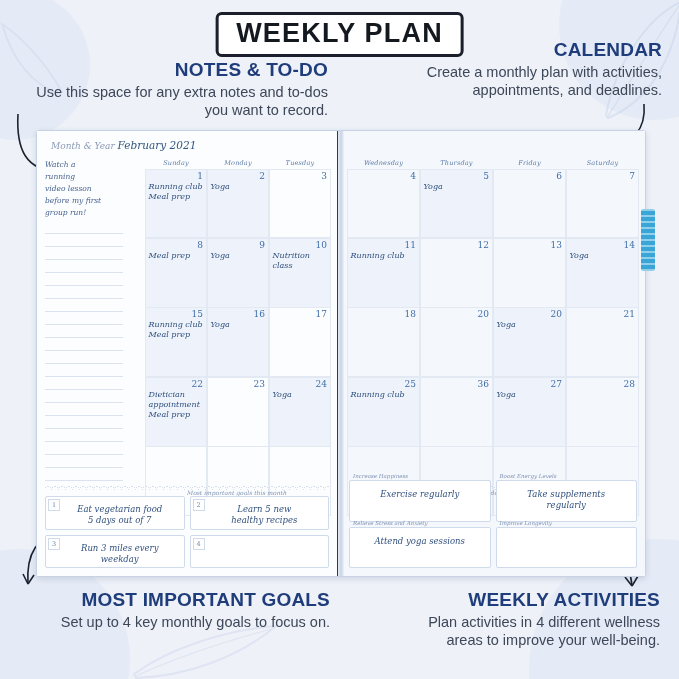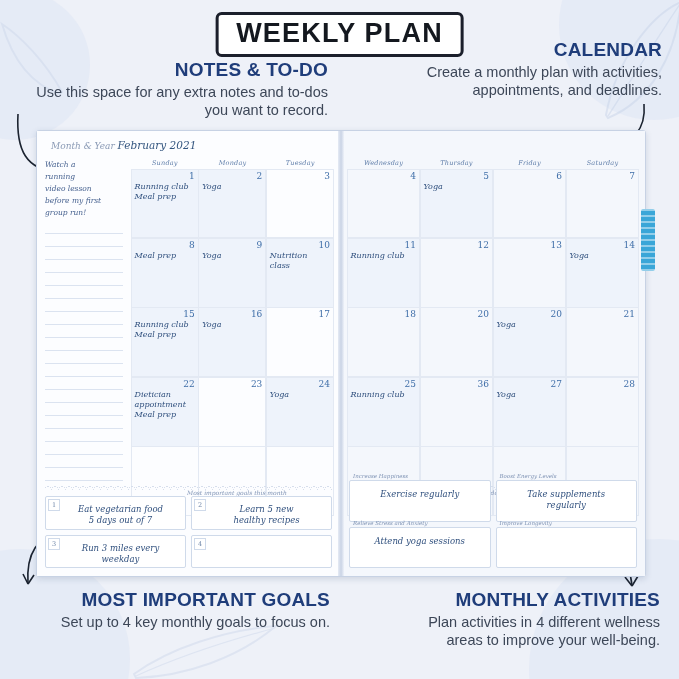--- a/index.html
+++ b/index.html
@@ -56,21 +56,21 @@
   svg.arrow{position:absolute;overflow:visible;}
 
   
   .planner{
     position:absolute;left:36px;top:130px;width:608px;height:445px;
     background:#fbfcfe;border:1px solid #c7d2e4;border-radius:3px;
     box-shadow:0 2px 6px rgba(40,60,100,.16);
     display:flex;
   }
   .page{position:relative;height:100%;box-sizing:border-box;}
-  .page.left{width:50%;background:#fcfdff;border-right:1px solid #4c1d95;}
+  .page.left{width:50%;background:#fcfdff;border-right:4px solid #4c1d95;}
   .page.right{width:50%;background:#f4f7fc;}
   .spine{
     position:absolute;left:50%;top:0;width:6px;height:100%;
     transform:translateX(-50%);
     background:linear-gradient(90deg,#e6ebf5,#cfd8e8 40%,#cfd8e8 60%,#eef2f9);
   }
   
   .tab{
     position:absolute;right:-10px;top:78px;width:14px;height:62px;
     background:#3aa6d8;border-radius:2px;
@@ -94,21 +94,21 @@
     font-family:"DejaVu Serif", serif;font-style:italic;font-size:7.5px;
     color:#46618f;line-height:12px;white-space:pre-line;
   }
   .note-lines{margin-top:2px;}
   .note-lines i{display:block;height:12px;border-bottom:1px solid #dbe3f0;}
 
   
   .cal{
     position:absolute;top:24px;bottom:60px;
   }
-  .cal.left{left:94px;right:6px;}
+  .cal.left{left:108px;right:6px;}
   .cal.right{left:6px;right:6px;}
   .dow{
     display:flex;height:12px;align-items:flex-end;
   }
   .dow span{
     flex:1;text-align:center;font-size:6.5px;color:#5d7ca8;
     font-family:"DejaVu Serif", serif;font-style:italic;letter-spacing:.2px;
   }
   .weeks{position:absolute;left:0;right:0;top:14px;bottom:0;display:flex;flex-direction:column;}
   .wk{flex:1;display:flex;}
@@ -204,21 +204,21 @@
 </div>
 <div class="callout" id="c-cal">
   <div class="hd">CALENDAR</div>
   <div class="bd">Create a monthly plan with activities, appointments, and deadlines.</div>
 </div>
 <div class="callout" id="c-goals">
   <div class="hd">MOST IMPORTANT GOALS</div>
   <div class="bd">Set up to 4 key monthly goals to focus on.</div>
 </div>
 <div class="callout" id="c-act">
-  <div class="hd">MONTHLY ACTIVITIES</div>
+  <div class="hd">WEEKLY ACTIVITIES</div>
   <div class="bd">Plan activities in 4 different wellness areas to improve your well-being.</div>
 </div>
 
 <svg class="arrow" style="left:14px;top:110px;" width="60" height="70" viewBox="0 0 60 70">
   <path d="M4 4 C2 40 12 60 44 62" fill="none" stroke="#1b2330" stroke-width="1.6"></path>
   <path d="M44 62 L34 57 M44 62 L35 68" fill="none" stroke="#1b2330" stroke-width="1.6"></path>
 </svg>
 <svg class="arrow" style="left:590px;top:100px;" width="60" height="60" viewBox="0 0 60 60">
   <path d="M54 4 C56 28 44 44 16 48" fill="none" stroke="#1b2330" stroke-width="1.6"></path>
   <path d="M16 48 L27 44 M16 48 L26 53" fill="none" stroke="#1b2330" stroke-width="1.6"></path>

